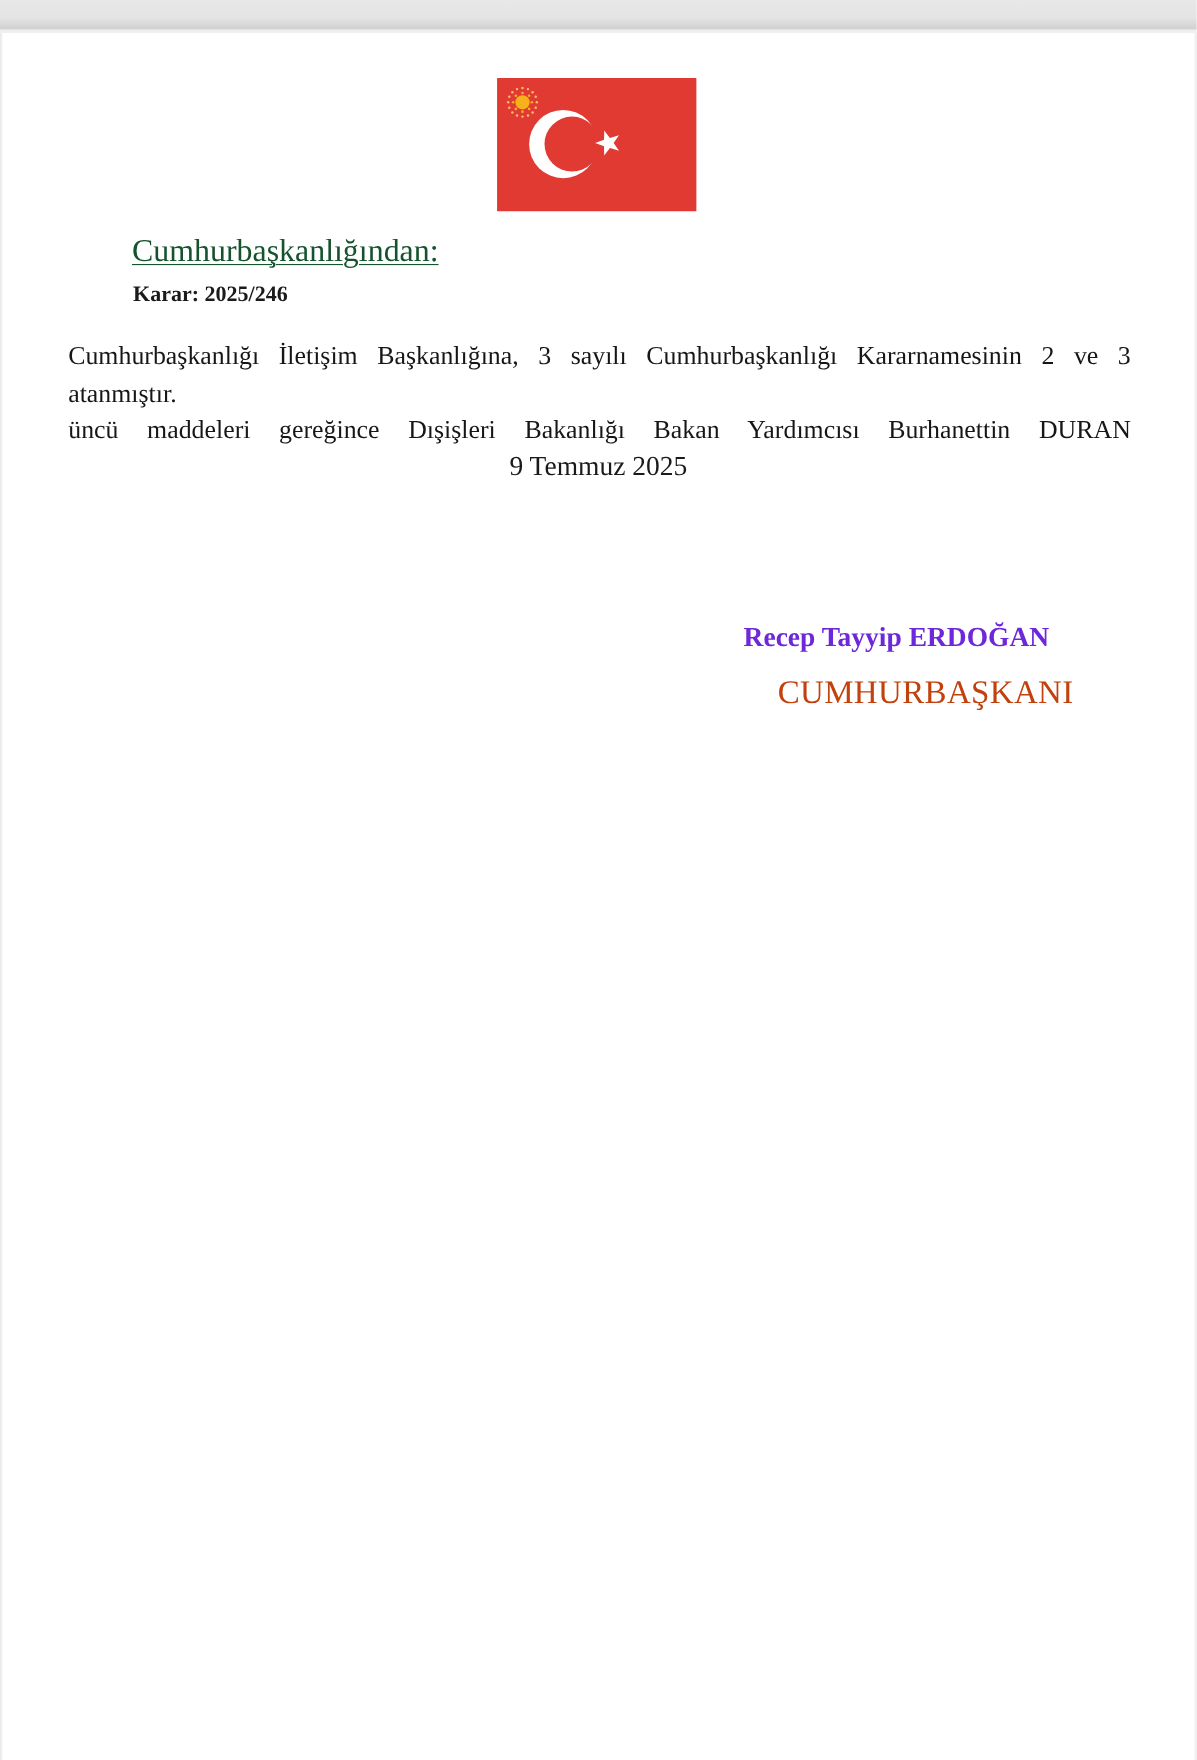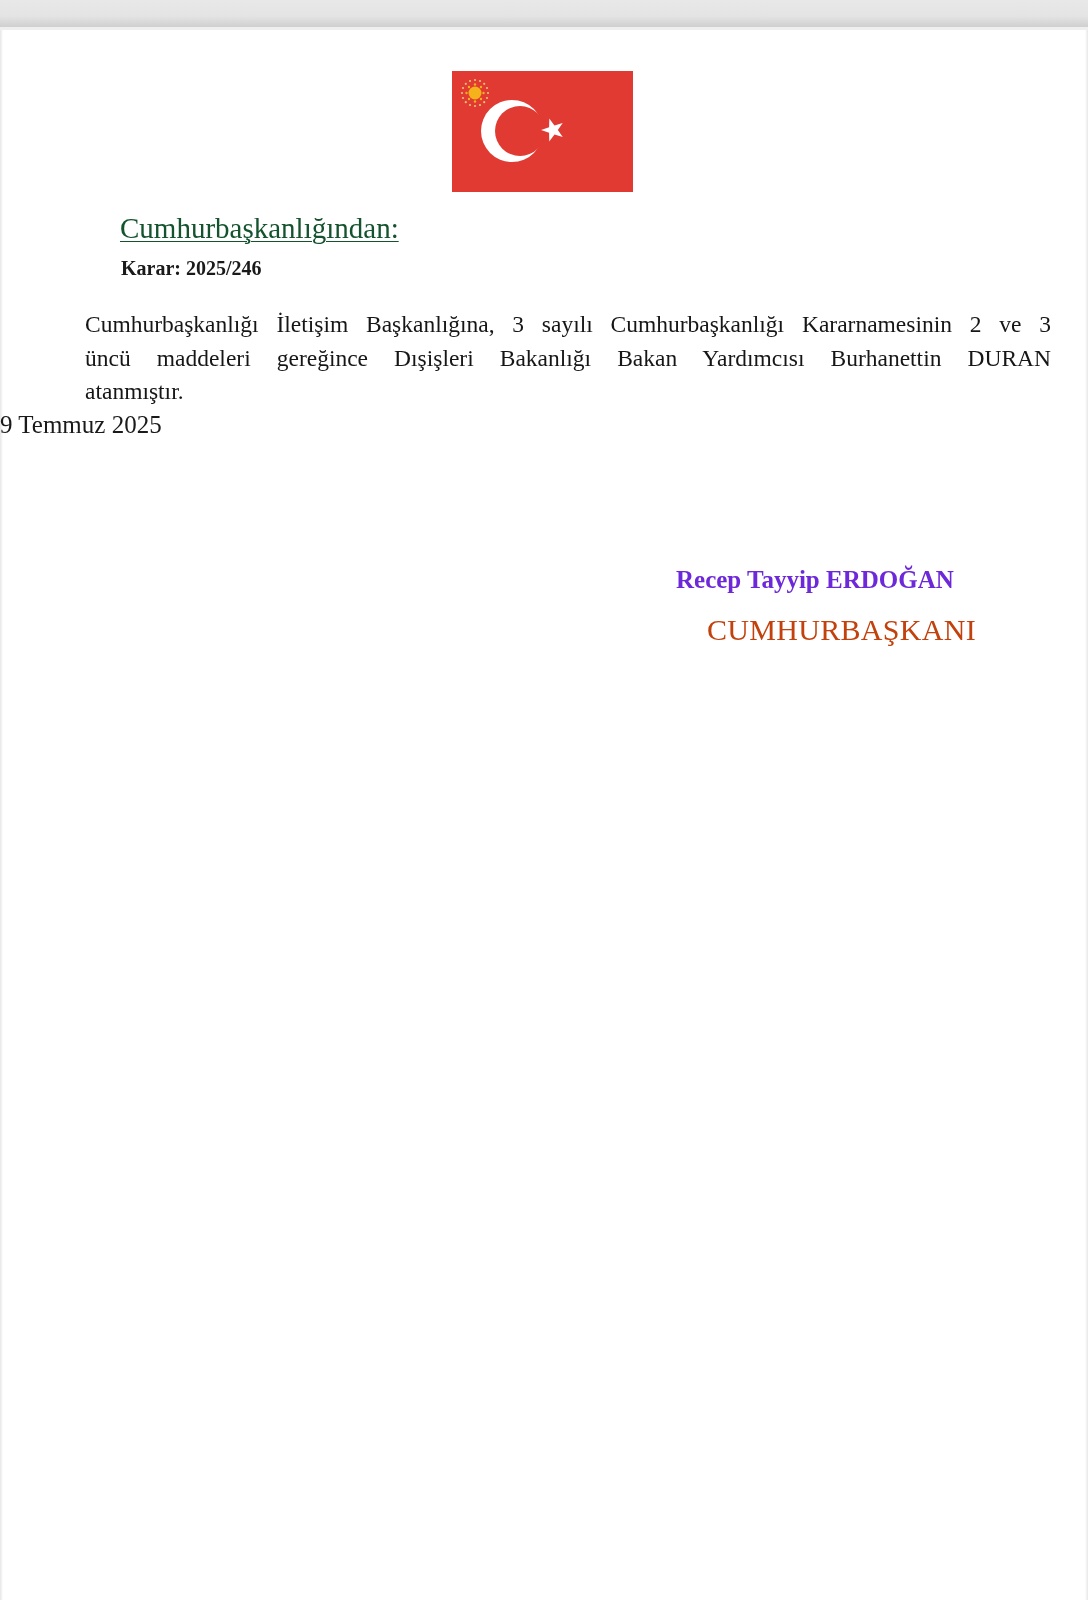--- a/index.html
+++ b/index.html
@@ -73,35 +73,35 @@
     }
     .body-text {
       position: absolute;
       left: 62px; top: 308px;
       width: 966px;
       font-size: 23.5px;
       line-height: 33.5px;
       text-align: justify;
       text-align-last: left;
       color: #161616;
-      margin-left: 23px;
     }
     .body-line {
       display: block;
       text-align: justify;
       text-align-last: justify;
       white-space: nowrap;
     }
     .body-line.last {
       text-align-last: left;
     }
     .date {
       position: absolute;
       left: 0; top: 411px;
       width: 1088px;
+      text-align: center;
       font-size: 25px;
       color: #1a1a1a;
     }
     .signature-name {
       position: absolute;
       left: 676px; top: 566px;
       font-size: 25px;
       font-weight: bold;
       white-space: nowrap;
       color: #6d28d9;
@@ -171,20 +171,20 @@
     </g>
   </svg>
 </div>
 
 <div class="heading">Cumhurbaşkanlığından:</div>
 
 <div class="decree-number">Karar: 2025/246</div>
 
 <div class="body-text">
   <span class="body-line">Cumhurbaşkanlığı İletişim Başkanlığına, 3 sayılı Cumhurbaşkanlığı Kararnamesinin 2 ve 3</span>
+  <span class="body-line last">atanmıştır.</span>
   <span class="body-line">üncü maddeleri gereğince Dışişleri Bakanlığı Bakan Yardımcısı Burhanettin DURAN</span>
-  <span class="body-line last">atanmıştır.</span>
 </div>
 
 <div class="date">9 Temmuz 2025</div>
 
 <div class="signature-name">Recep Tayyip ERDOĞAN</div>
 <div class="signature-title">CUMHURBAŞKANI</div>
 
 </body></html>

